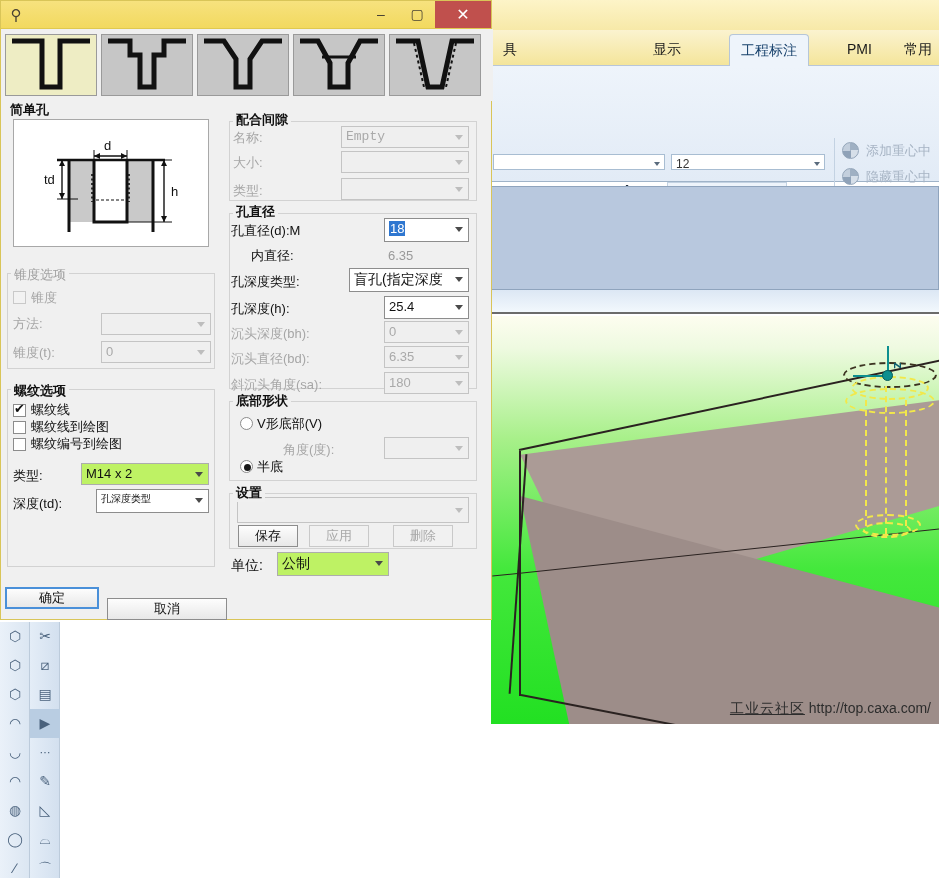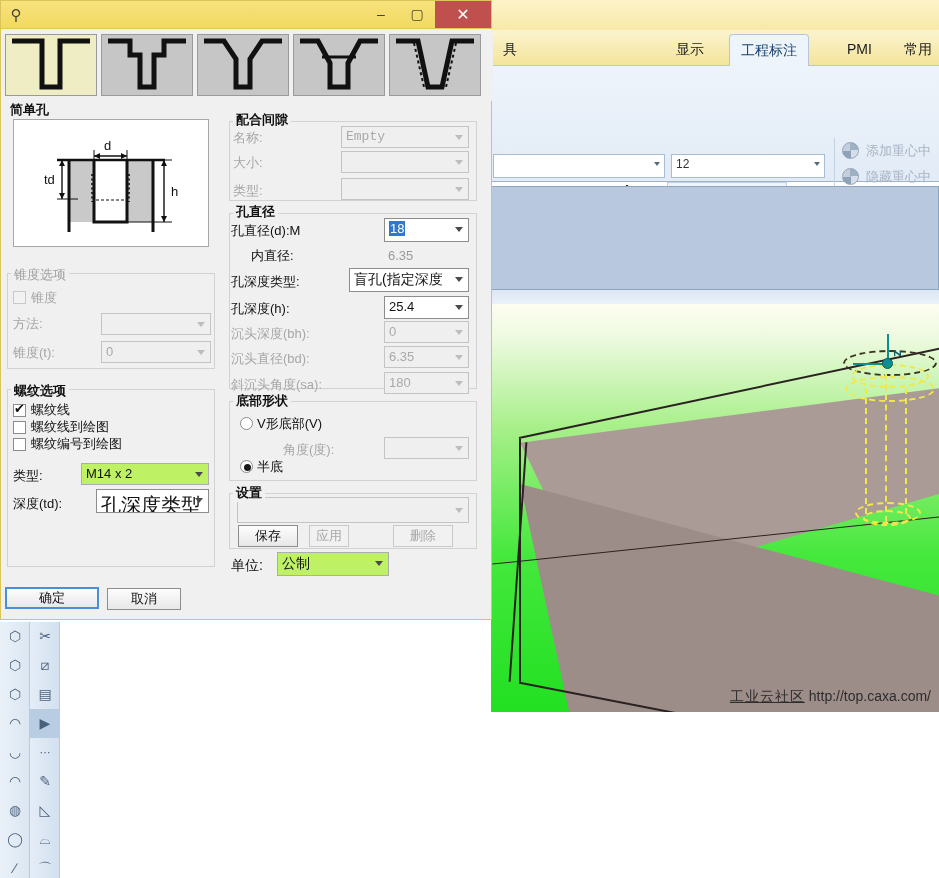--- a/index.html
+++ b/index.html
@@ -40,21 +40,21 @@
   }
   .ribbon-left-edge {
     position: absolute; left: 488px; top: 30px; width: 3px; height: 320px;
     background: #e8c84a;
   }
   .rb-grp1 {
     position: absolute; left: 493px; top: 72px; width: 342px; height: 104px;
     border-right: 1px solid #c3d2e2;
   }
   .rfield {
-    position: absolute; height: 24px; background: #fff;
+    position: absolute; height: 16px; background: #fff;
     border: 1px solid #a8bdd2; font-size: 12px; color: #333;
     padding: 2px 16px 0 4px;
   }
   .rfield .car {
     position: absolute; right: 4px; top: 7px;
     border-left: 3px solid transparent; border-right: 3px solid transparent;
     border-top: 4px solid #5a6b7d;
   }
   .ricon-btn {
     position: absolute; width: 24px; height: 24px; text-align: center;
@@ -78,21 +78,21 @@
   .panel-blue {
     position: absolute; left: 491px; top: 186px; width: 448px; height: 104px;
     background: #b8c8de; border: 1px solid #8fa4bd;
   }
   .panel-sep {
     position: absolute; left: 491px; top: 290px; width: 448px; height: 24px;
     background: linear-gradient(#dce7f4, #f2f8fd);
     border-bottom: 2px solid #6b6b6b;
   }
   .viewport {
-    position: absolute; left: 491px; top: 304px; width: 448px; height: 408px;
+    position: absolute; left: 491px; top: 316px; width: 448px; height: 408px;
     background: linear-gradient(180deg,#fdfdf0 0%,#eefae0 8%,#a8f08a 30%,#44e83c 62%,#22e022 100%);
     overflow: hidden;
   }
   .doc-white {
     position: absolute; left: 62px; top: 626px; width: 429px; height: 252px;
     background: #fff;
   }
 
   
   .toolcol {
@@ -253,21 +253,21 @@
 <body>
 
 <div id="root">
 
   <div id="app-bg">
 
     <div class="ribbon-top"></div>
 
     <div class="ribbon-tabs">
       <div class="rtab" style="left:492px;">具</div>
-      <div class="rtab" style="left:665px;text-align:center;">显示</div>
+      <div class="rtab" style="left:642px;text-align:center;">显示</div>
       <div class="rtab active" style="left:729px;">工程标注</div>
       <div class="rtab" style="left:836px;">PMI</div>
       <div class="rtab" style="left:893px;">常用</div>
     </div>
 
     <div class="ribbon-body">
       <div class="rb-grp1">
         <div class="rfield" style="left:0px; top:16px; width:172px;">
           <span></span>
           <span class="car"></span>
@@ -477,27 +477,27 @@
       <div class="cbx" style="left:12px; top:337px;"></div>
       <div class="lbl" style="left:30px; top:334px;">螺纹编号到绘图</div>
 
       <div class="lbl" style="left:12px; top:366px;">类型:</div>
       <div class="combo flat" style="left:80px; top:362px; width:128px;">
         <span>M14 x 2</span>
         <span class="arw"></span>
       </div>
 
       <div class="lbl" style="left:12px; top:394px;">深度(td):</div>
-      <div class="combo" style="left:95px; top:388px; width:113px; height:24px; font-size:20px;">
+      <div class="combo" style="left:95px; top:388px; width:113px; height:24px; font-size:10px;">
         <span>孔深度类型</span>
         <span class="arw"></span>
       </div>
 
       <div class="btn default" style="left:4px; top:486px; width:94px;">确定</div>
-      <div class="btn" style="left:106px; top:487px; width:74px;">取消</div>
+      <div class="btn" style="left:106px; top:497px; width:120px;">取消</div>
 
       <div class="gbox" style="left:228px; top:20px; width:248px; height:80px;"></div>
       <div class="sec-title" style="left:232px; top:10px;">配合间隙</div>
 
       <div class="lbl dim" style="left:232px; top:28px;">名称:</div>
       <div class="combo dis" style="left:340px; top:25px; width:128px; font-family:'Liberation Mono',monospace;">
         <span>Empty</span>
         <span class="arw"></span>
       </div>
 
@@ -572,21 +572,21 @@
 
       <div class="gbox" style="left:228px; top:392px; width:248px; height:56px;"></div>
       <div class="sec-title" style="left:232px; top:383px;">设置</div>
 
       <div class="combo dis" style="left:236px; top:396px; width:232px; height:26px;">
         <span></span>
         <span class="arw" style="top:10px;"></span>
       </div>
 
       <div class="btn" style="left:237px; top:424px; width:60px;">保存</div>
-      <div class="btn dis" style="left:308px; top:424px; width:40px;">应用</div>
+      <div class="btn dis" style="left:308px; top:424px; width:60px;">应用</div>
       <div class="btn dis" style="left:392px; top:424px; width:60px;">删除</div>
 
       <div class="lbl" style="left:230px; top:456px; font-size:14px;">单位:</div>
       <div class="combo flat" style="left:276px; top:451px; width:112px; height:24px; font-size:14px;">
         <span>公制</span>
         <span class="arw"></span>
       </div>
     </div>
   </div>
 </div>

